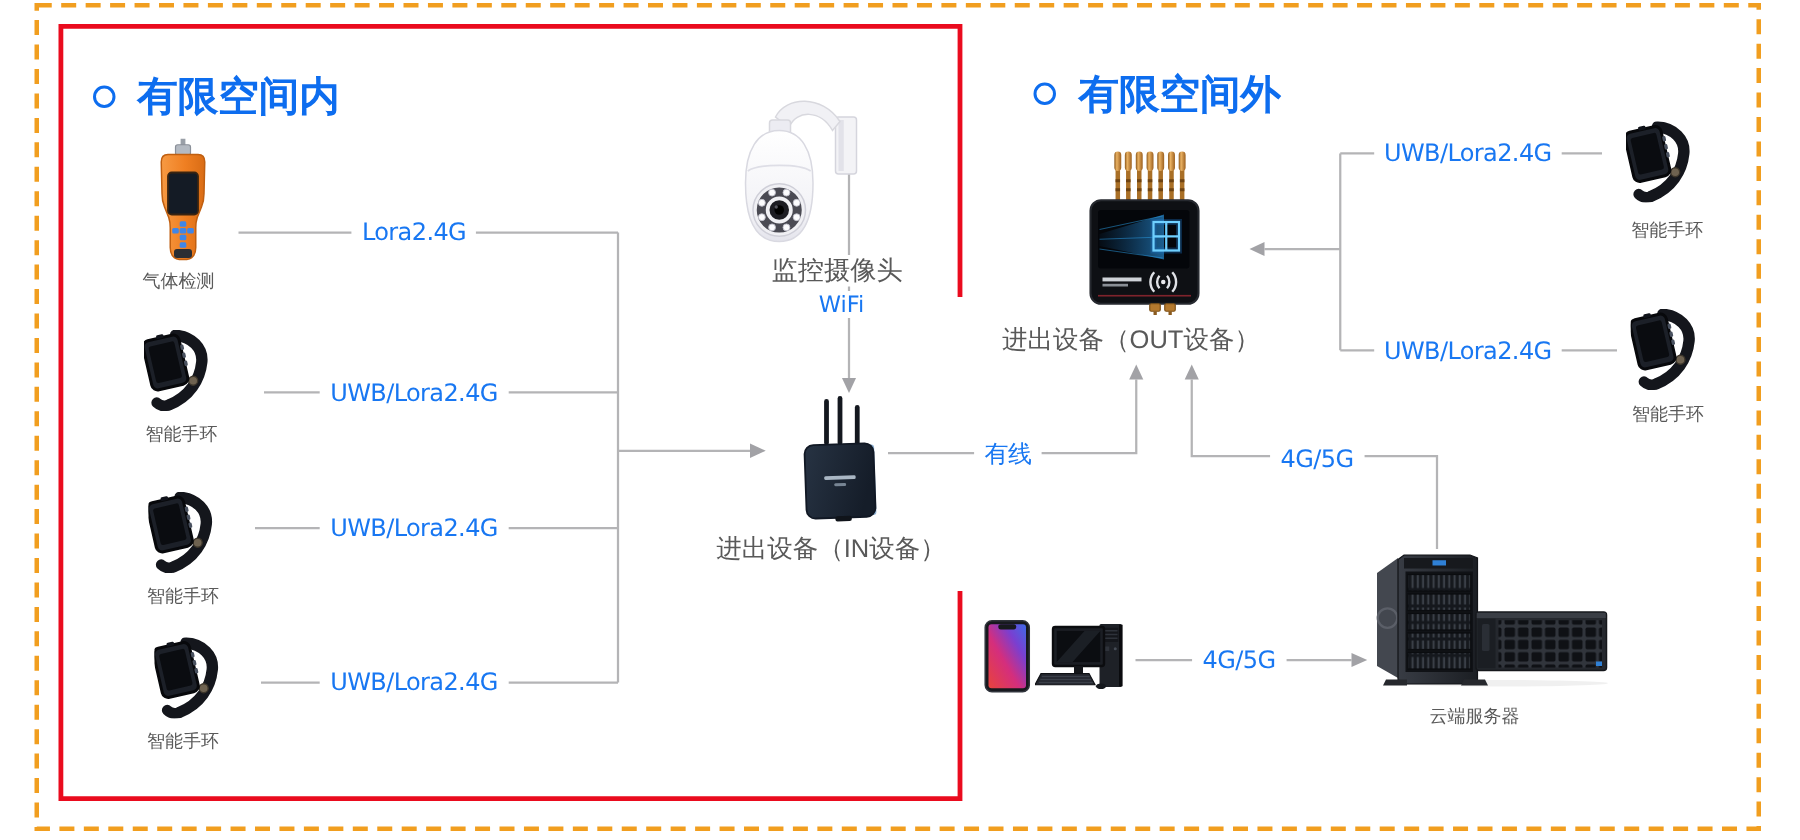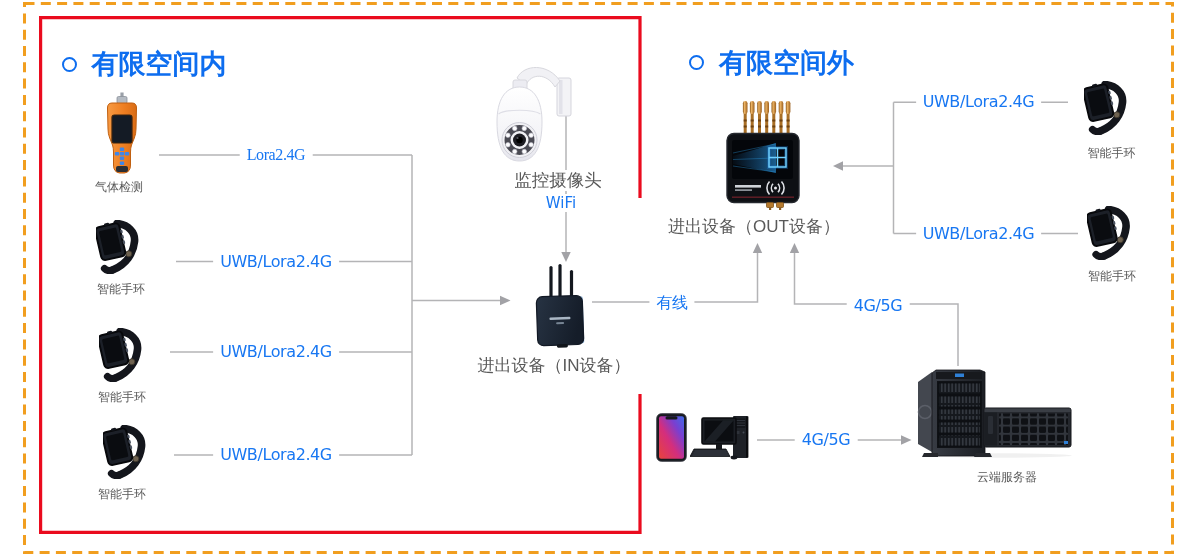--- a/index.html
+++ b/index.html
@@ -308,23 +308,23 @@
   <div class="node-lbl" style="left:119px; top:180px;">气体检测</div>
   <div class="node-lbl" style="left:121px; top:282px;">智能手环</div>
   <div class="node-lbl" style="left:122px; top:390px;">智能手环</div>
   <div class="node-lbl" style="left:122px; top:487px;">智能手环</div>
   <div class="node-lbl on-line" style="left:558px; top:170px; font-size:17.5px; padding:0 4px;font-family:Liberation Serif, serif;">监控摄像头</div>
   <div class="wifi-lbl" style="left:561px; top:194px;">WiFi</div>
   <div class="node-lbl" style="left:754px; top:216.5px; font-size:17px;">进出设备（OUT设备）</div>
   <div class="node-lbl" style="left:554px; top:355.5px; font-size:17px;">进出设备（IN设备）</div>
   <div class="node-lbl" style="left:1111.5px; top:146px;">智能手环</div>
   <div class="node-lbl" style="left:1112px; top:269px;">智能手环</div>
-  <div class="node-lbl" style="left:983px; top:469.5px;margin-left:24px;">云端服务器</div>
-
-  <div class="link-lbl" style="left:276px; top:155px;font-family:Liberation Serif, serif;">Lora2.4G</div>
+  <div class="node-lbl" style="left:983px; top:469.5px;">云端服务器</div>
+
+  <div class="link-lbl" style="left:276px; top:155px;">Lora2.4G</div>
   <div class="link-lbl" style="left:276px; top:261.5px;">UWB/Lora2.4G</div>
   <div class="link-lbl" style="left:276px; top:352px;">UWB/Lora2.4G</div>
   <div class="link-lbl" style="left:276px; top:455px;">UWB/Lora2.4G</div>
   <div class="link-lbl" style="left:672px; top:303px;">有线</div>
   <div class="link-lbl" style="left:878px; top:305.5px;">4G/5G</div>
   <div class="link-lbl" style="left:826px; top:440px;">4G/5G</div>
   <div class="link-lbl" style="left:978.5px; top:102.3px;">UWB/Lora2.4G</div>
   <div class="link-lbl" style="left:978.5px; top:233.5px;">UWB/Lora2.4G</div>
 
 </div>

